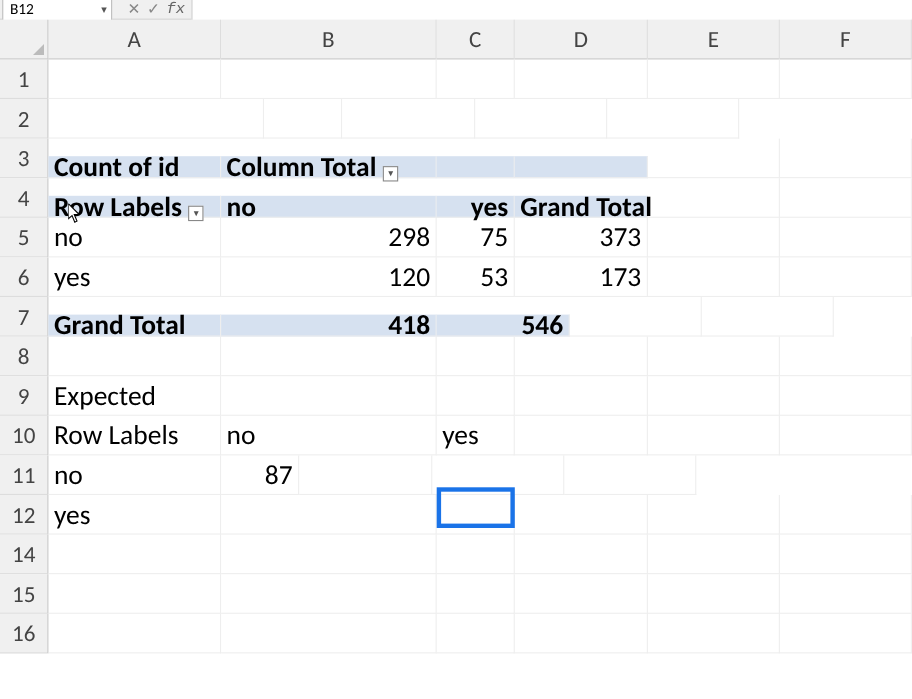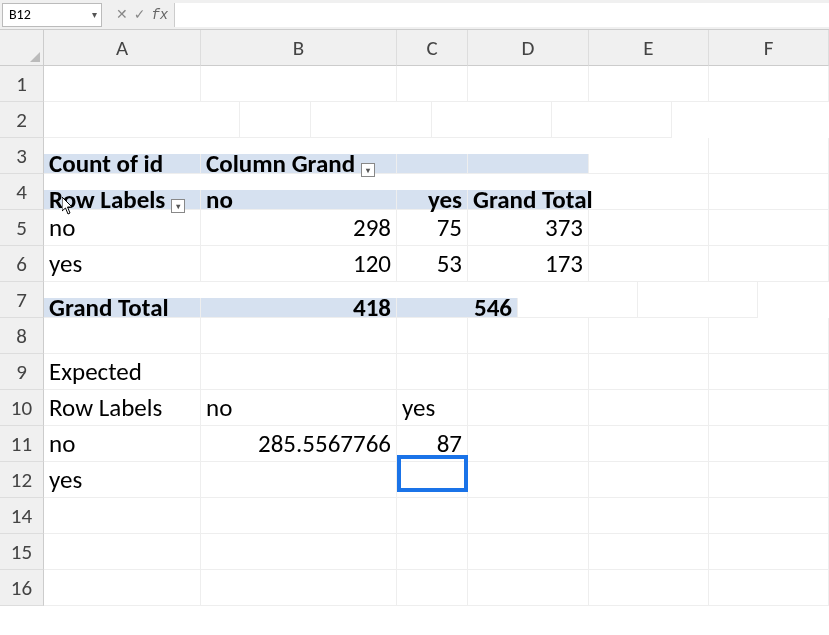--- a/index.html
+++ b/index.html
@@ -9,21 +9,21 @@
     background: #fff;
     color: #000;
     width: 829px;
     height: 635px;
     overflow: hidden;
     position: relative;
   }
   .formula-bar {
     display: flex;
     align-items: center;
-    height: 30px;
+    height: 18px;
     background: #f0f0f0;
     border-bottom: 1px solid #ccc;
     font-size: 14px;
   }
   .name-box {
     width: 100px;
     height: 24px;
     background: #fff;
     border: 1px solid #bbb;
     display: flex;
@@ -201,21 +201,21 @@
       <div class="cell colC"></div>
       <div class="cell colD"></div>
       <div class="cell colE"></div>
       <div class="cell colF"></div>
     </div>
 
     <div class="row">
       <div class="row-h">3</div>
       <div class="cell colA left pivot-bg bold">Count of id</div>
       <div class="cell colB left pivot-bg bold">
-        <span>Column Grand</span>
+        <span>Column Total</span>
         <span class="filter-btn">▾</span>
       </div>
       <div class="cell colC pivot-bg"></div>
       <div class="cell colD pivot-bg"></div>
       <div class="cell colE"></div>
       <div class="cell colF"></div>
     </div>
 
     <div class="row">
       <div class="row-h">4</div>
@@ -285,21 +285,20 @@
       <div class="cell colB left">no</div>
       <div class="cell colC left">yes</div>
       <div class="cell colD"></div>
       <div class="cell colE"></div>
       <div class="cell colF"></div>
     </div>
 
     <div class="row">
       <div class="row-h">11</div>
       <div class="cell colA left">no</div>
-      <div class="cell colB right">285.5567766</div>
       <div class="cell colC right">87</div>
       <div class="cell colD"></div>
       <div class="cell colE"></div>
       <div class="cell colF"></div>
     </div>
 
     <div class="row">
       <div class="row-h">12</div>
       <div class="cell colA left">yes</div>
       <div class="cell colB"></div>

